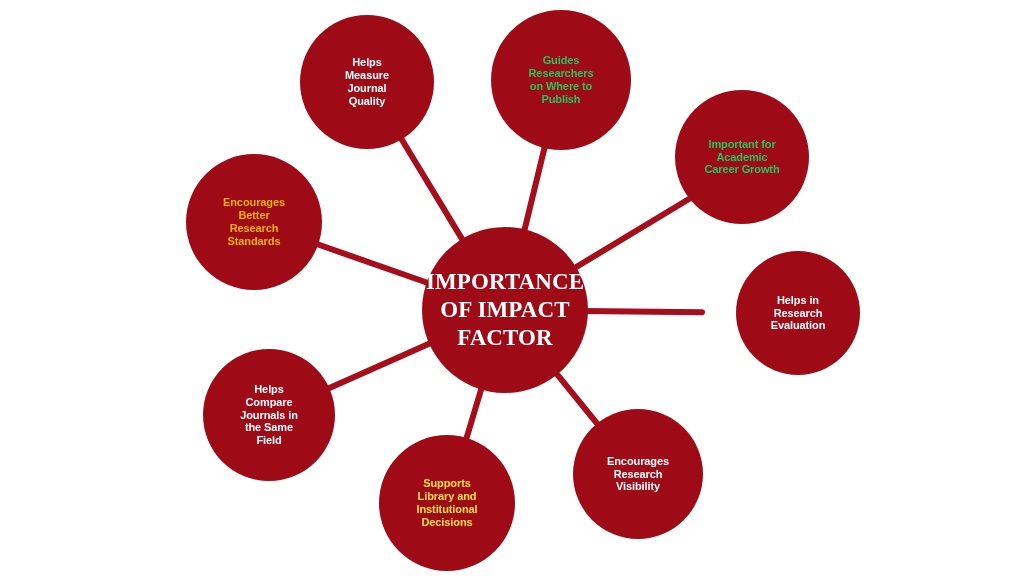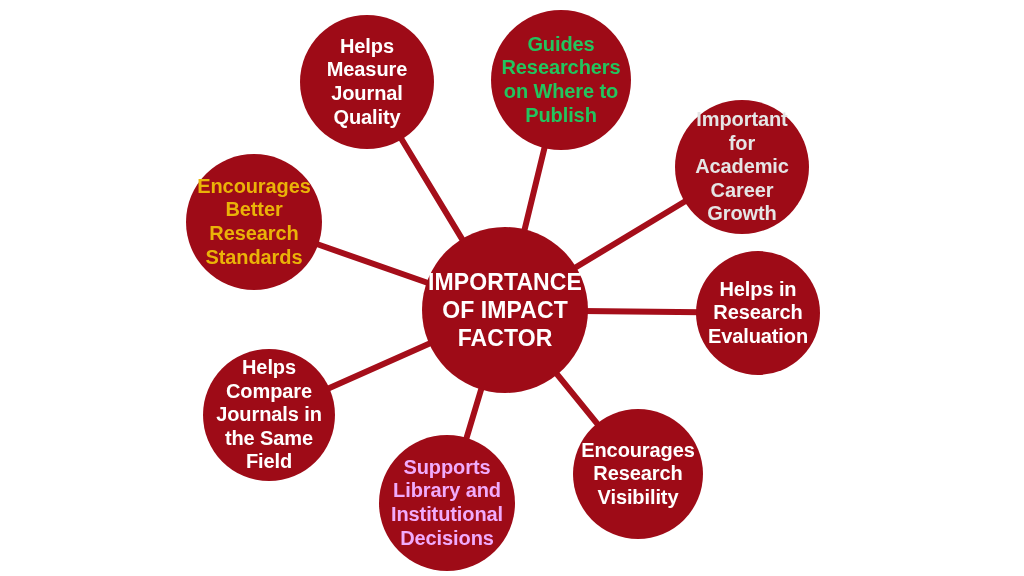--- a/index.html
+++ b/index.html
@@ -41,28 +41,29 @@
   .node-label {
     display: block;
     font-weight: bold;
     line-height: 1.18;
     padding: 0 6px;
     white-space: pre-line;
     letter-spacing: -0.1px;
   }
   .center-node {
     z-index: 3;
+    font-family: Liberation Serif, serif;
   }
   .center-node .node-label {
     font-size: 23px;
     line-height: 1.22;
     letter-spacing: 0.1px;
   }
   .satellite .node-label {
-    font-size: 20px;
+    font-size: 11px;
   }
 </style>
 </head>
 <body>
 
 <div id="canvas" style="background: rgb(255, 255, 255);">
   <svg id="edges" viewBox="0 0 1024 576" xmlns="http://www.w3.org/2000/svg">
       <line x1="465.1291936857555" y1="244.1264939155961" x2="398.5859634437521" y2="134.18550482011221" stroke="#A50E1A" stroke-width="6" stroke-linecap="round"></line>
       <line x1="523.2156716353213" y1="235.18563435493053" x2="545.8597014979148" y2="142.18336884784998" stroke="#A50E1A" stroke-width="6" stroke-linecap="round"></line>
       <line x1="570.9285714659429" y1="270.22031341928334" x2="689.7708719555517" y2="198.51377768082747" stroke="#A50E1A" stroke-width="6" stroke-linecap="round"></line>
@@ -83,36 +84,36 @@
 Measure
 Journal
 Quality</span>
       </div>
       <div class="node satellite" style="left: 491px; top: 10px; width: 140px; height: 140px; background: rgb(158, 11, 23); color: #22c55e;">
         <span class="node-label">Guides
 Researchers
 on Where to
 Publish</span>
       </div>
-      <div class="node satellite" style="left: 675px; top: 100px; width: 134px; height: 134px; background: rgb(158, 11, 23); color: #e5e5e5;">
+      <div class="node satellite" style="left: 675px; top: 90px; width: 134px; height: 134px; background: rgb(158, 11, 23); color: #22c55e;">
         <span class="node-label">Important for
 Academic
 Career Growth</span>
       </div>
-      <div class="node satellite" style="left: 696px; top: 251px; width: 124px; height: 124px; background: rgb(158, 11, 23); color: rgb(255, 255, 255); justify-content: center;">
+      <div class="node satellite" style="left: 736px; top: 251px; width: 124px; height: 124px; background: rgb(158, 11, 23); color: rgb(255, 255, 255); justify-content: center;">
         <span class="node-label">Helps in
 Research
 Evaluation</span>
       </div>
       <div class="node satellite" style="left: 573px; top: 409px; width: 130px; height: 130px; background: rgb(158, 11, 23); color: rgb(255, 255, 255);">
         <span class="node-label">Encourages
 Research
 Visibility</span>
       </div>
-      <div class="node satellite" style="left: 379px; top: 435px; width: 136px; height: 136px; background: rgb(158, 11, 23); color: #f0abfc;">
+      <div class="node satellite" style="left: 379px; top: 435px; width: 136px; height: 136px; background: rgb(158, 11, 23); color: #fde047;">
         <span class="node-label">Supports
 Library and
 Institutional
 Decisions</span>
       </div>
       <div class="node satellite" style="left: 203px; top: 349px; width: 132px; height: 132px; background: rgb(158, 11, 23); color: rgb(255, 255, 255);">
         <span class="node-label">Helps
 Compare
 Journals in
 the Same

